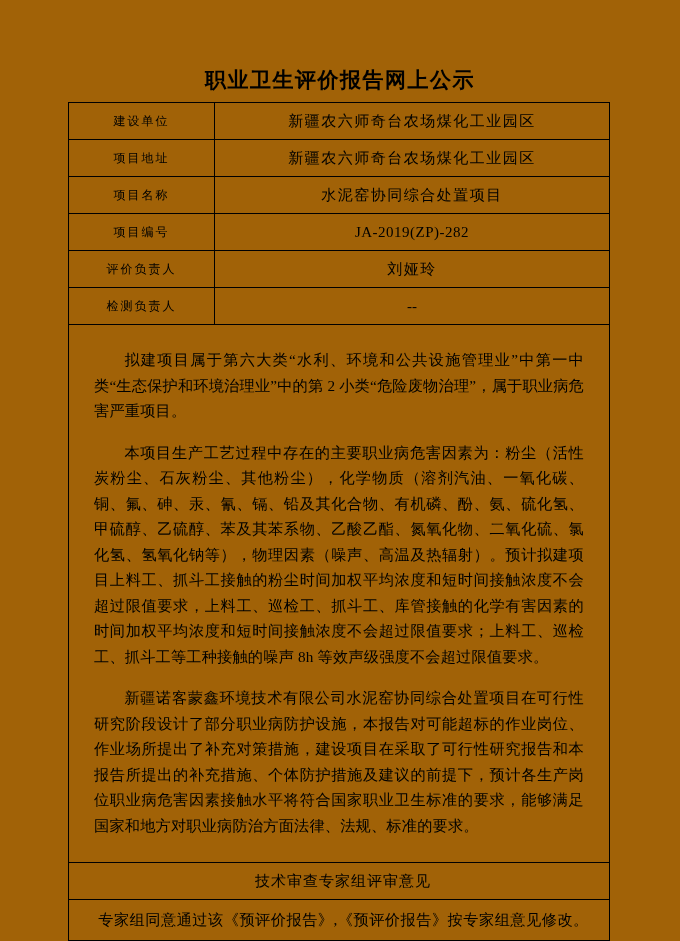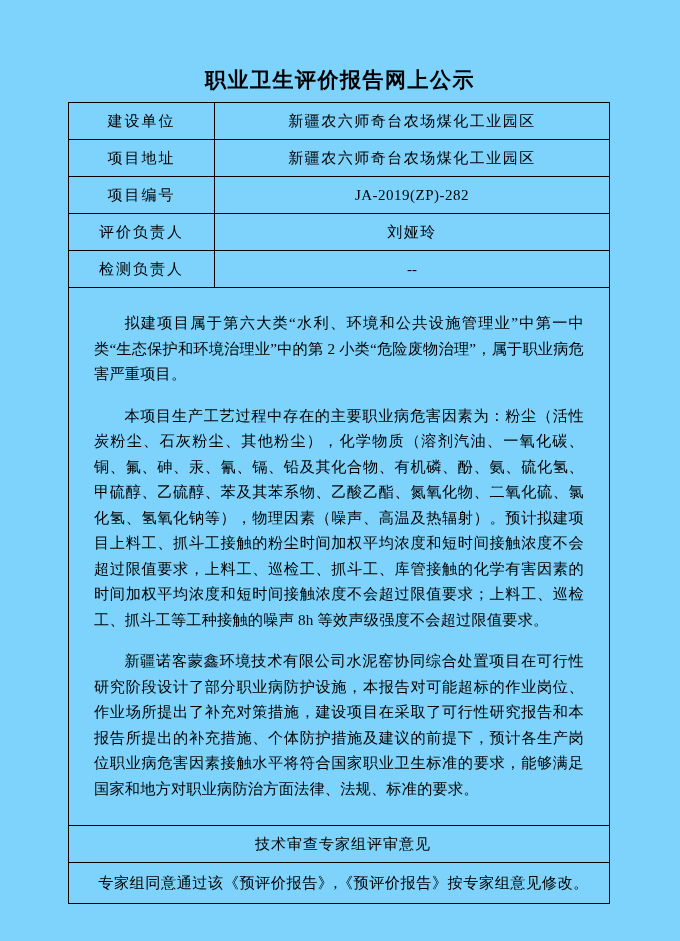--- a/index.html
+++ b/index.html
@@ -11,21 +11,21 @@
     width: 680px;
     height: 941px;
     font-family: "Liberation Serif", "DejaVu Serif", serif;
     color: #000000;
     overflow: hidden;
   }
   .page {
     position: relative;
     width: 680px;
     height: 941px;
-    background: #7dd3fc;
+    background: #a16207;
     box-sizing: border-box;
   }
   .doc-title {
     position: absolute;
     top: 66px;
     left: 0;
     width: 680px;
     text-align: center;
     font-size: 21px;
     font-weight: bold;
@@ -42,21 +42,21 @@
   }
   .info-table td {
     border: 1px solid #000000;
     padding: 0;
     vertical-align: middle;
   }
   .lbl-cell {
     width: 145px;
     height: 36px;
     text-align: center;
-    font-size: 15px;
+    font-size: 12px;
     letter-spacing: 2px;
   }
   .val-cell {
     text-align: center;
     font-size: 15px;
     letter-spacing: 1.5px;
     height: 36px;
   }
   .val-cell.mono-num {
     font-family: "Liberation Serif", "DejaVu Serif", serif;
@@ -112,20 +112,24 @@
     <tbody>
       <tr>
         <td class="lbl-cell">建设单位</td>
         <td class="val-cell">新疆农六师奇台农场煤化工业园区</td>
       </tr>
       <tr>
         <td class="lbl-cell">项目地址</td>
         <td class="val-cell">新疆农六师奇台农场煤化工业园区</td>
       </tr>
       <tr>
+        <td class="lbl-cell">项目名称</td>
+        <td class="val-cell">水泥窑协同综合处置项目</td>
+      </tr>
+      <tr>
         <td class="lbl-cell">项目编号</td>
         <td class="val-cell mono-num">JA-2019(ZP)-282</td>
       </tr>
       <tr>
         <td class="lbl-cell">评价负责人</td>
         <td class="val-cell">刘娅玲</td>
       </tr>
       <tr>
         <td class="lbl-cell">检测负责人</td>
         <td class="val-cell dash-val">--</td>

